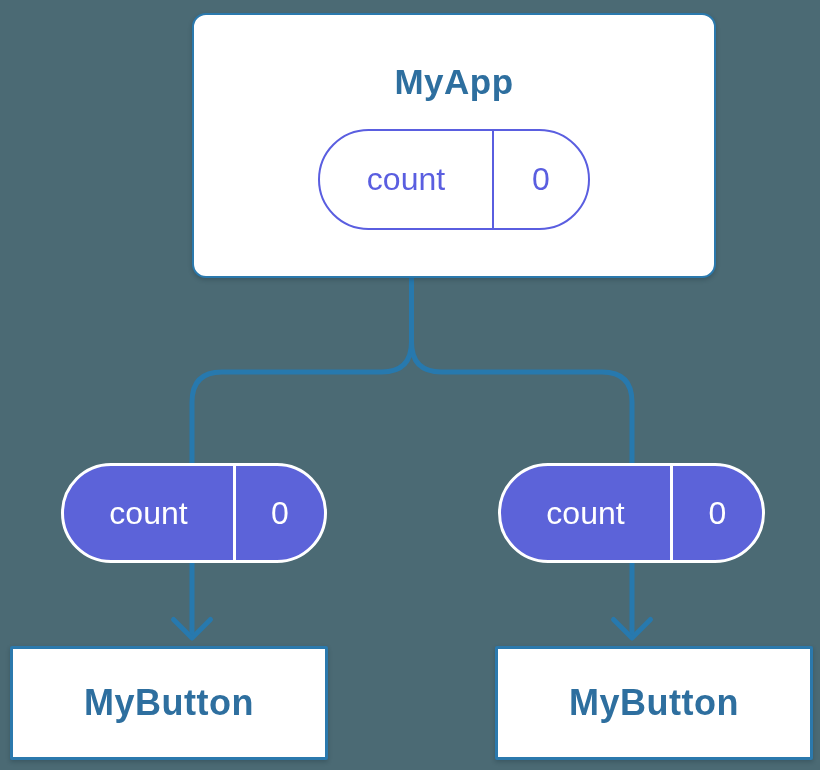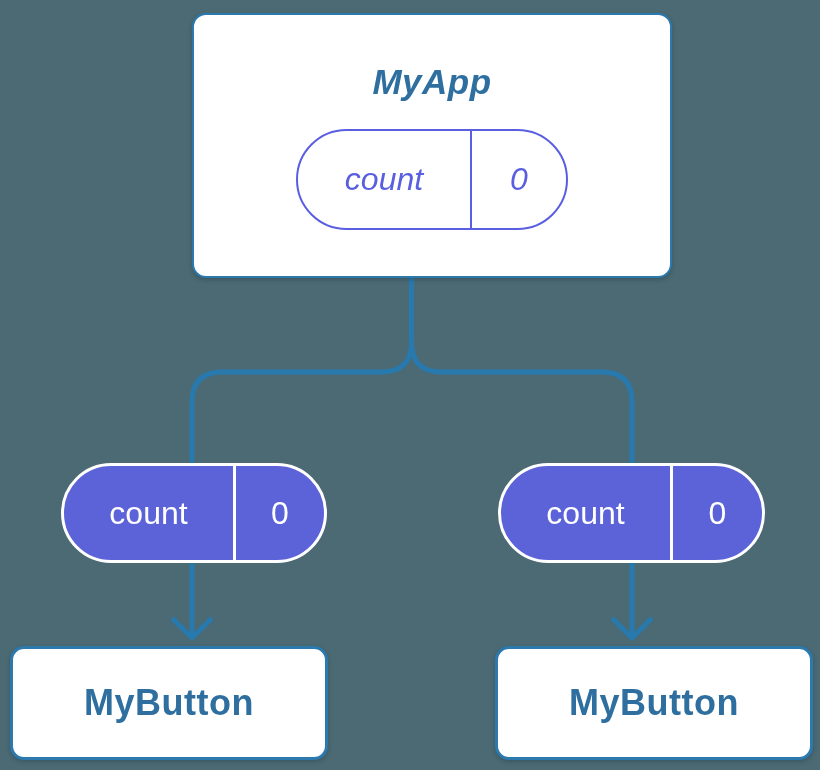--- a/index.html
+++ b/index.html
@@ -31,41 +31,40 @@
     position: absolute;
     background: var(--card-bg, #ffffff);
     border: 2px solid var(--card-border, #2b79ad);
     border-radius: 14px;
     box-sizing: border-box;
     z-index: 2;
     box-shadow: 0 2px 4px rgba(15, 35, 45, 0.25);
   }
   .root-card {
     left: 192px; top: 13px;
-    width: 480px; height: 265px;
+    width: 524px; height: 265px;
     display: flex;
     flex-direction: column;
     align-items: center;
-    font-style: italic;
   }
   .card-title {
     font-size: 35px;
     font-weight: 700;
     letter-spacing: 0.5px;
     color: var(--card-title, #2e6f9f);
   }
   .root-card .card-title {
     margin-top: 46px;
     line-height: 42px;
   }
   .child-card {
     top: 646px;
     width: 318px; height: 114px;
     border-width: 3px;
-    border-radius: 14px;
+    border-radius: 2px;
     display: flex;
     align-items: center;
     justify-content: center;
   }
   .child-card .card-title { font-size: 36px; }
   .child-left  { left: 10px; }
   .child-right { left: 495px; }
 
   
   .pill {

